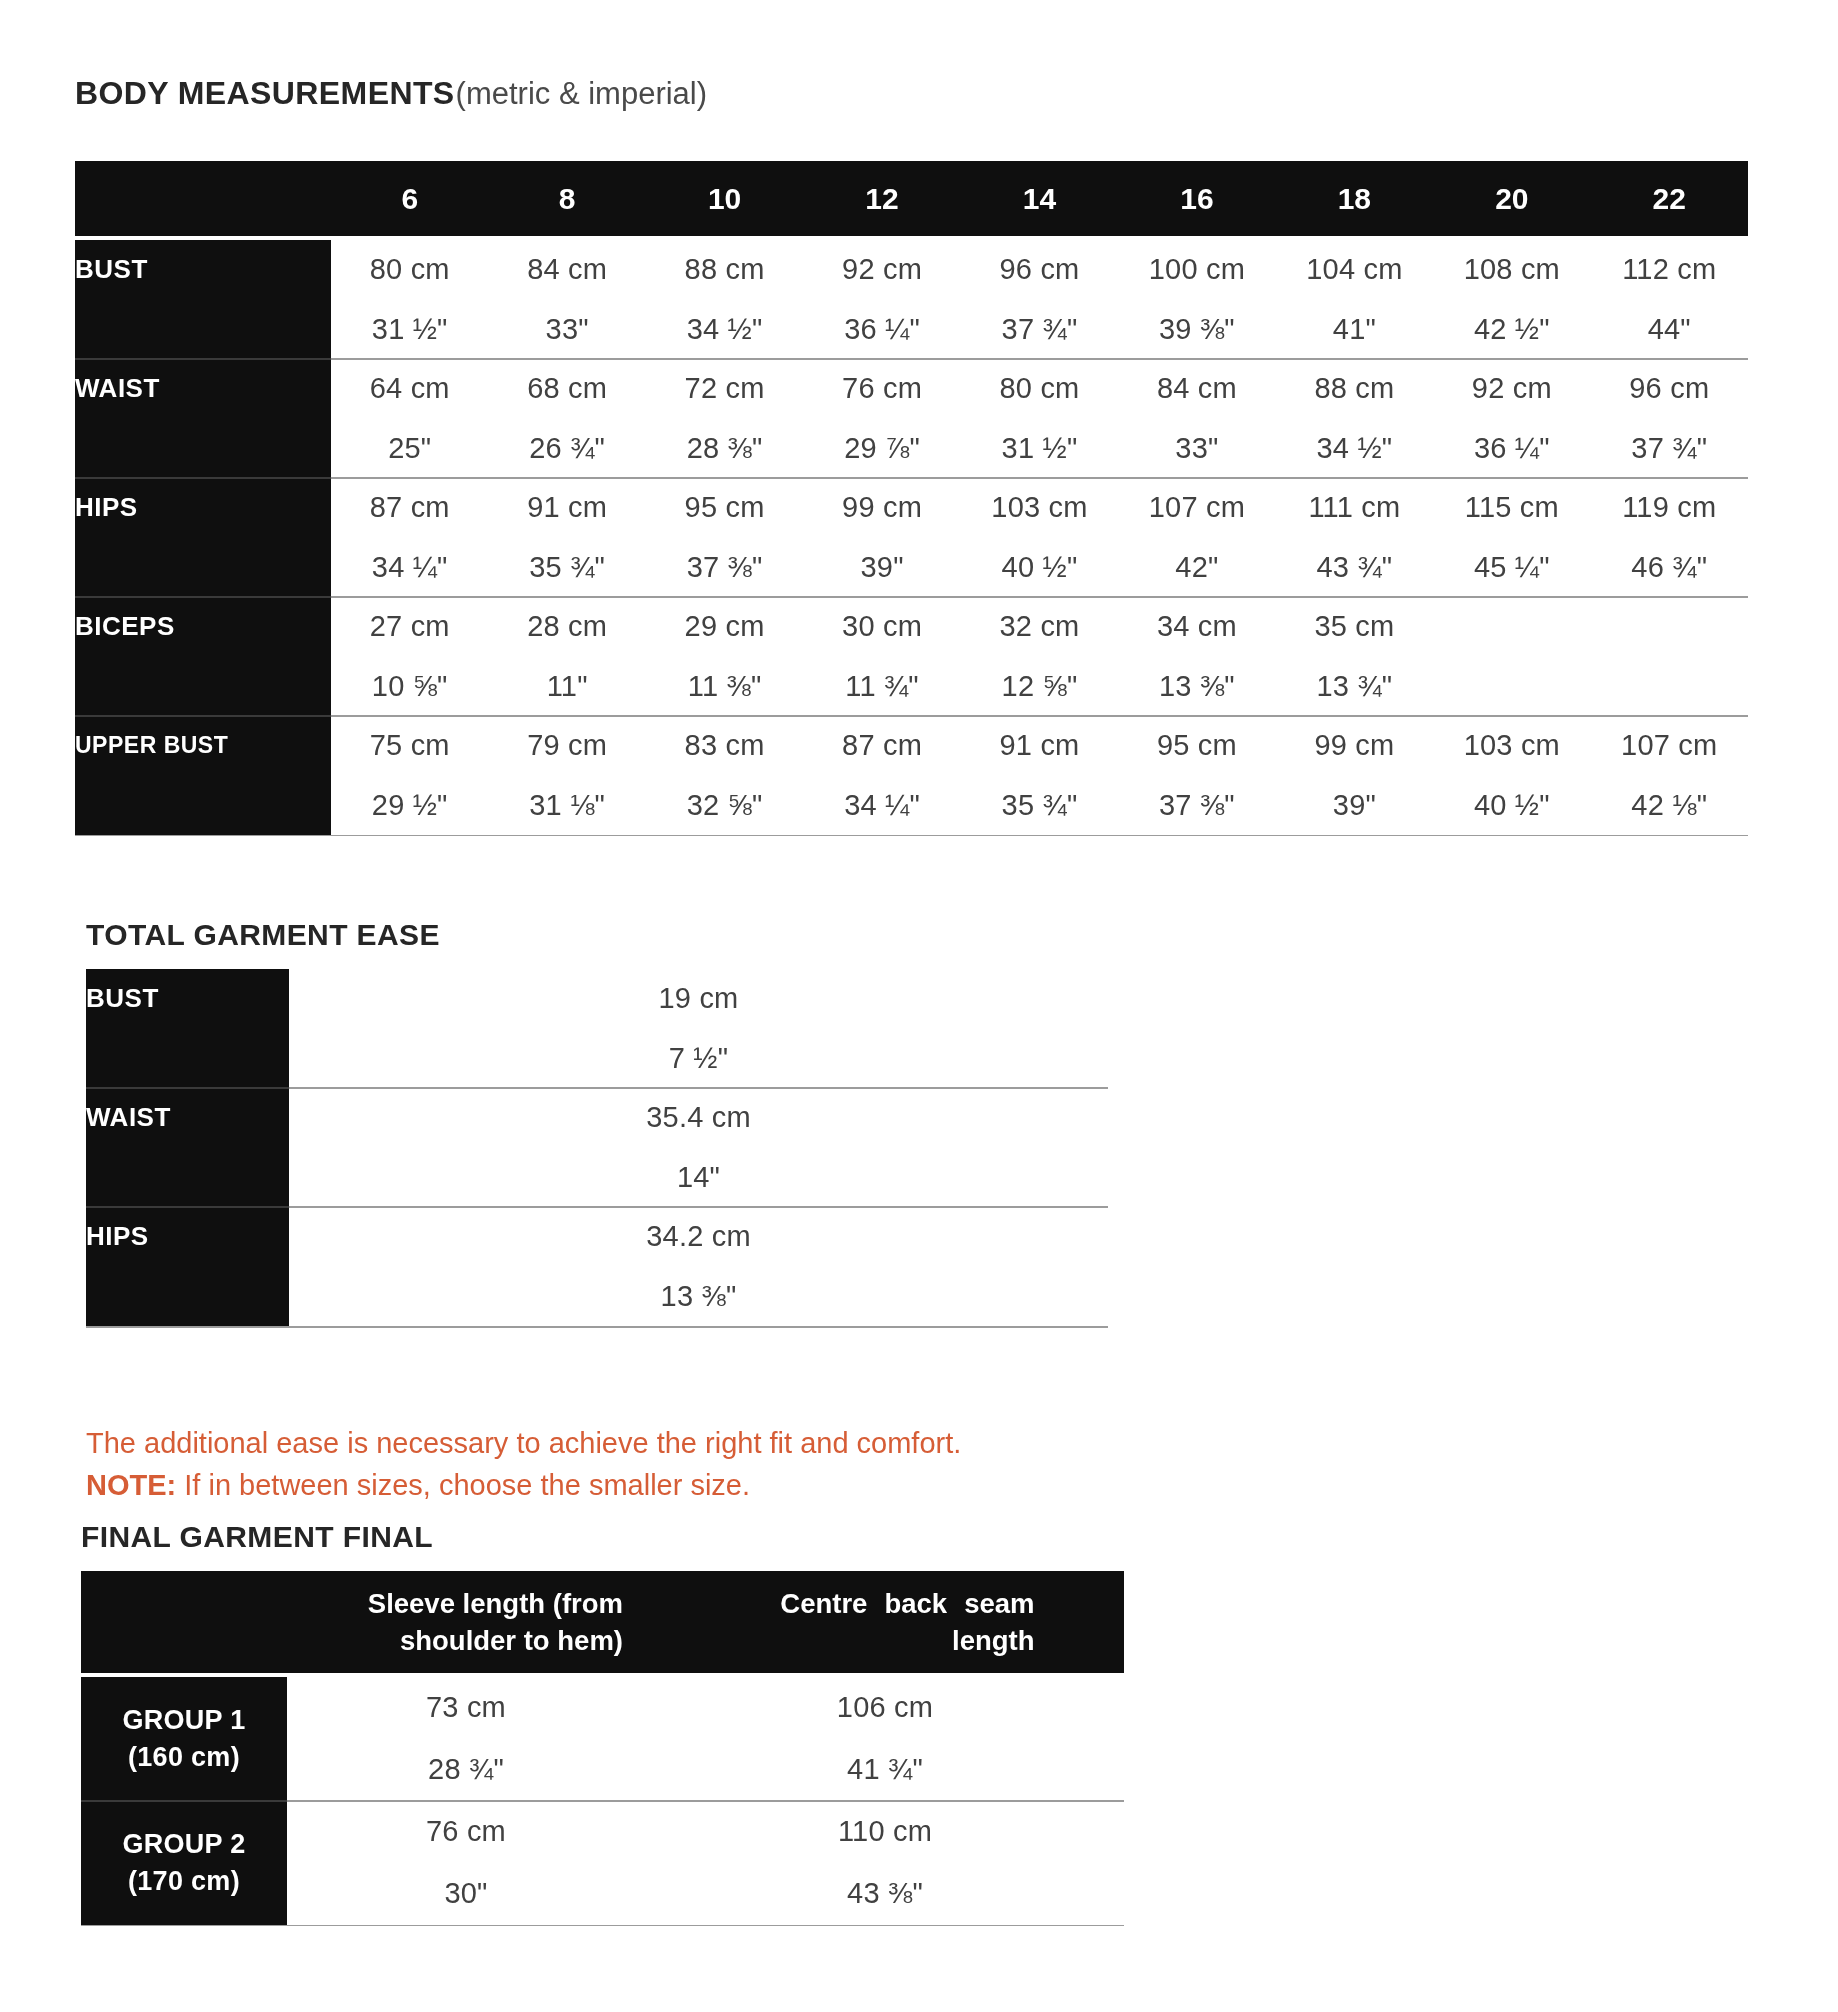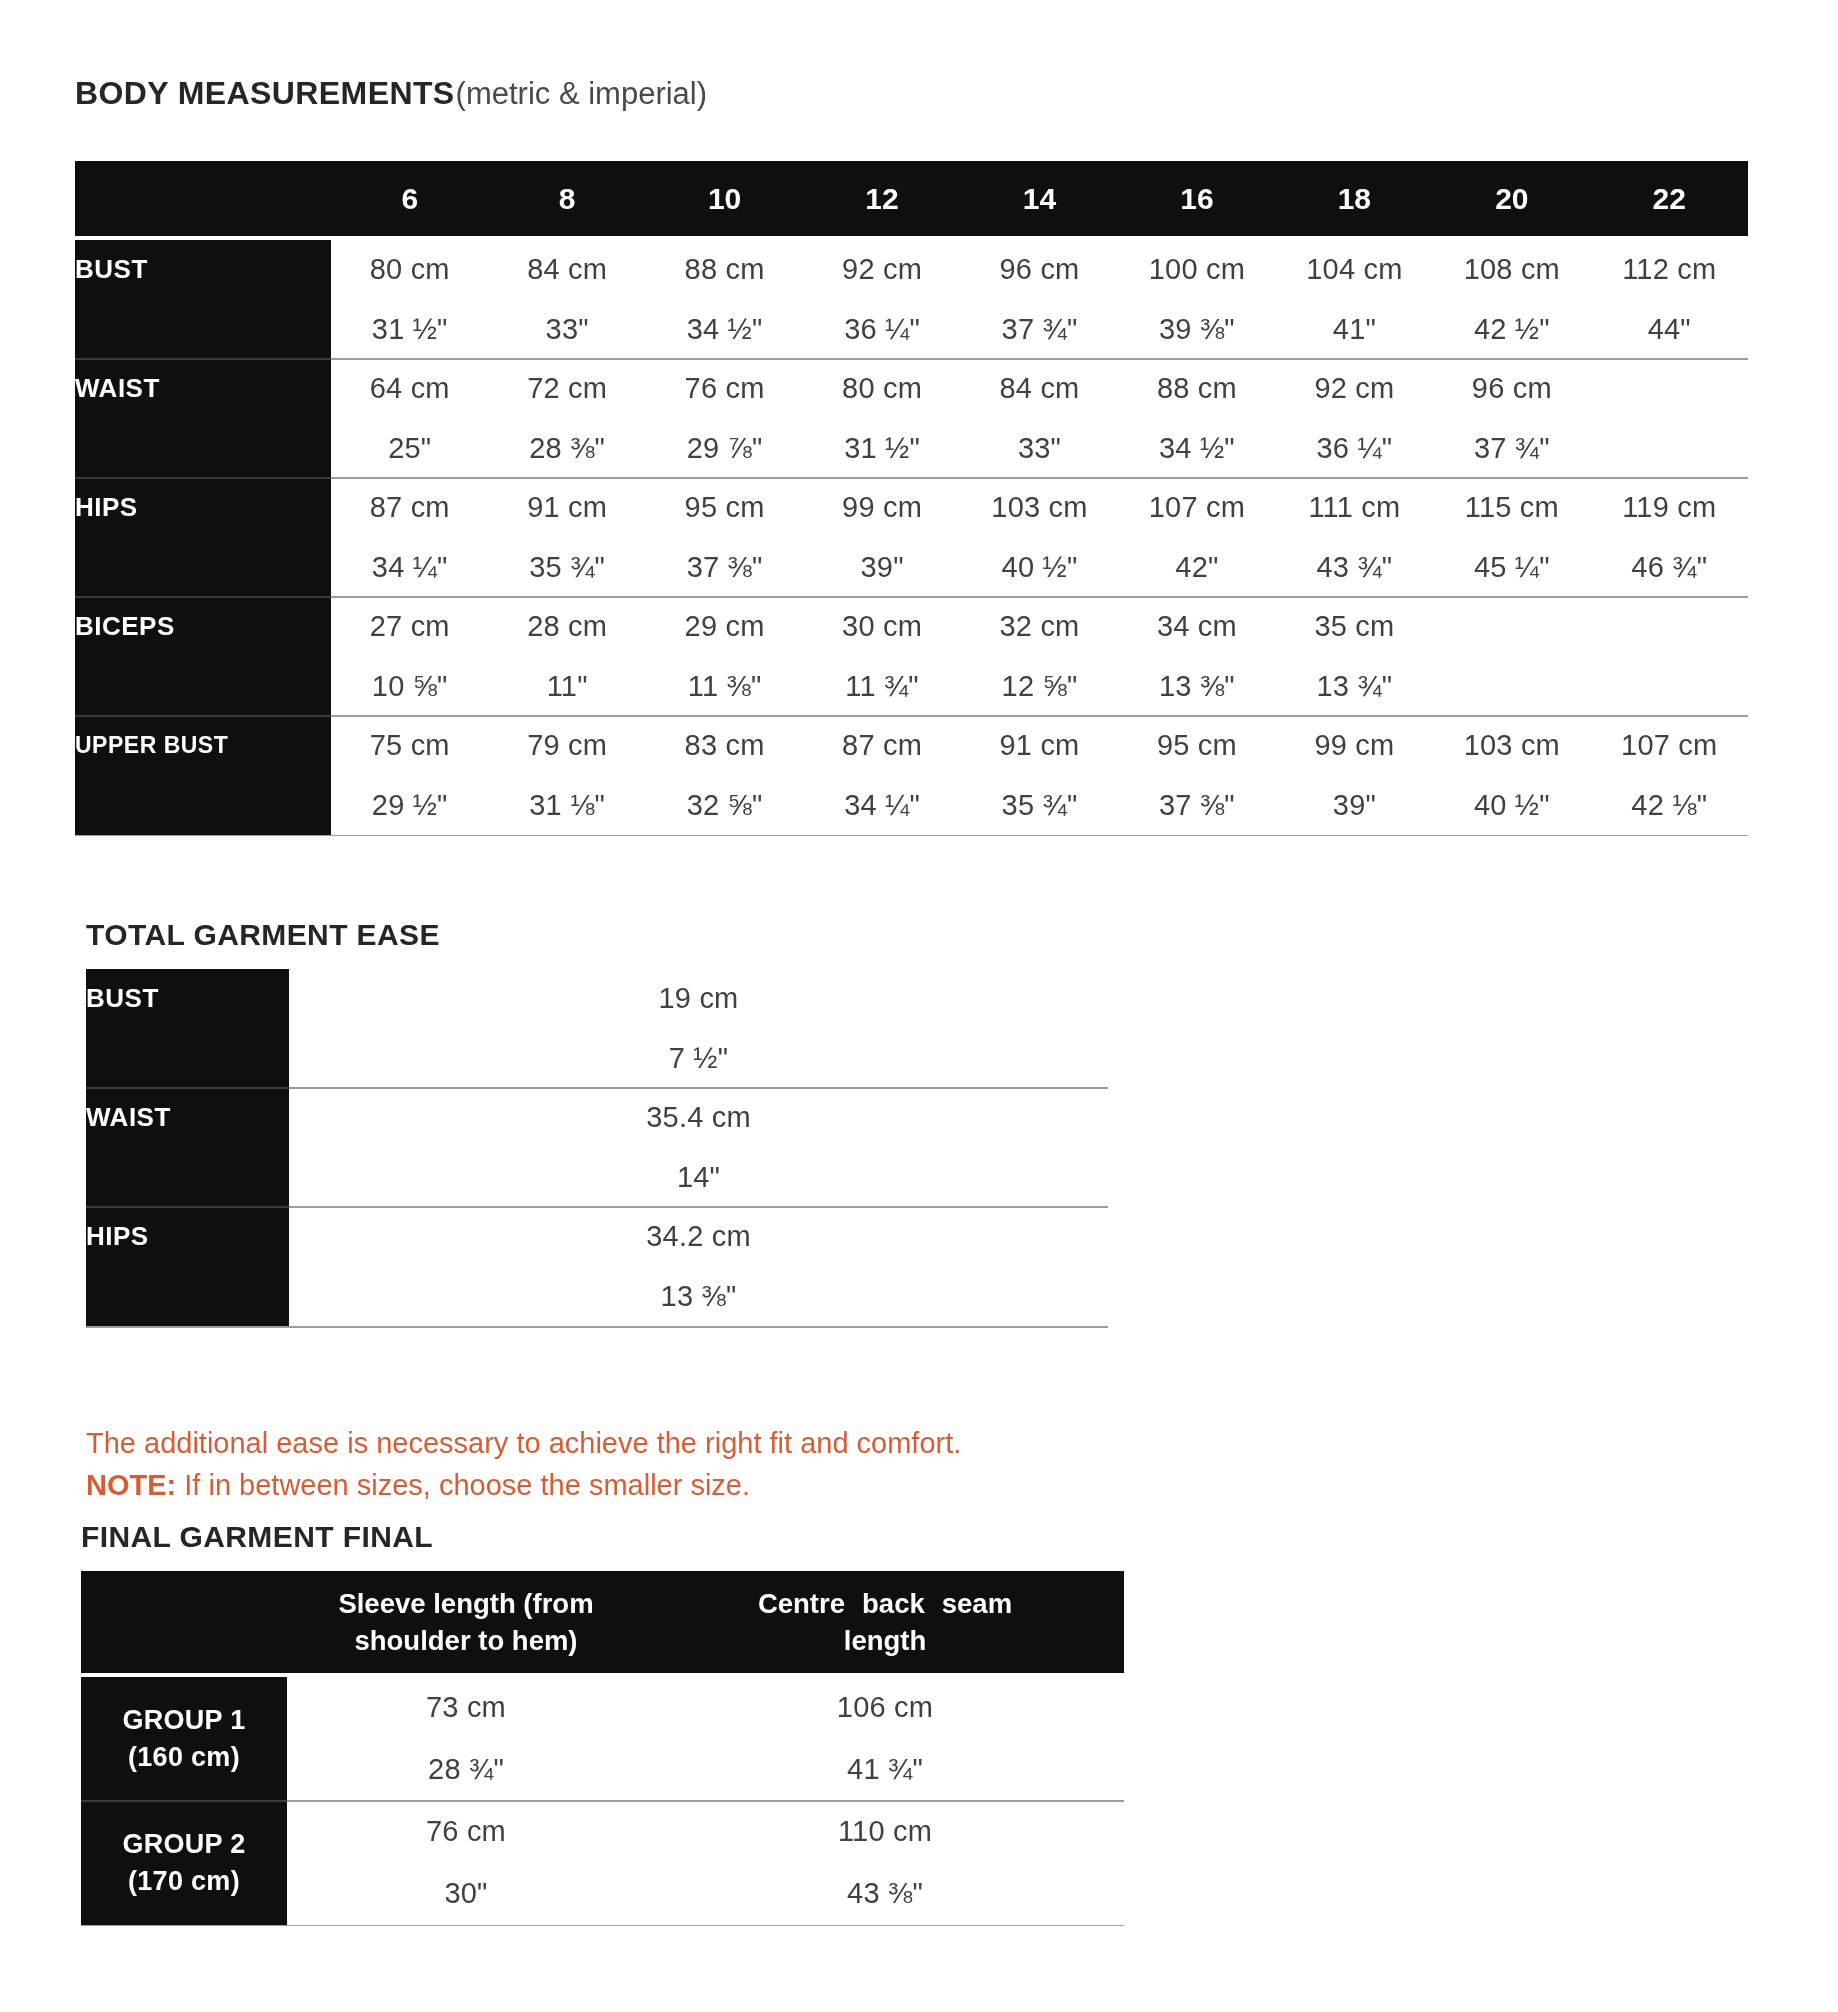--- a/index.html
+++ b/index.html
@@ -43,21 +43,21 @@
 
   
   .note{position:absolute;left:86px;top:1393px;width:1179px;font-size:29px;line-height:1.45;color:#d65d36;}
   .note strong{color:#d65d36;font-weight:700;}
 
   
   .fl-table{position:absolute;left:81px;top:1571px;width:1043px;}
   .fl-header{display:grid;grid-template-columns:206px 358px 480px;height:102px;background:#0f0f0f;}
   .fl-hcell{display:flex;align-items:center;justify-content:center;color:#fff;font-weight:700;
             font-size:27.5px;text-align:center;line-height:1.35;}
-  .fl-hcell .inner{max-width:314px;margin:0 auto;}
+  .fl-hcell .inner{max-width:314px;margin:0 auto;text-align:right;}
   .fl-hcell.wide-words .inner{word-spacing:9.4px;max-width:299px;}
   .fl-body{margin-top:3.9px;}
   .fl-row{display:grid;grid-template-columns:206px 358px 480px;height:124px;position:relative;--lw:206px;}
   .fl-label{display:flex;align-items:center;justify-content:center;}
   .fl-label-block{text-align:center;font-weight:700;font-size:27px;line-height:1.35;letter-spacing:0.3px;}
   .fl-cell{display:flex;flex-direction:column;}
 </style>
 </head>
 <body>
 
@@ -128,20 +128,24 @@
           <div class="bm-label blackcell">
             <div class="half">
               <span>WAIST</span>
             </div>
           </div>
           <div class="bm-cell">
             <div class="lineval">64 cm</div>
             <div class="lineval">25"</div>
           </div>
           <div class="bm-cell">
+            <div class="lineval">68 cm</div>
+            <div class="lineval">26 ¾"</div>
+          </div>
+          <div class="bm-cell">
             <div class="lineval">72 cm</div>
             <div class="lineval">28 ⅜"</div>
           </div>
           <div class="bm-cell">
             <div class="lineval">76 cm</div>
             <div class="lineval">29 ⅞"</div>
           </div>
           <div class="bm-cell">
             <div class="lineval">80 cm</div>
             <div class="lineval">31 ½"</div>

